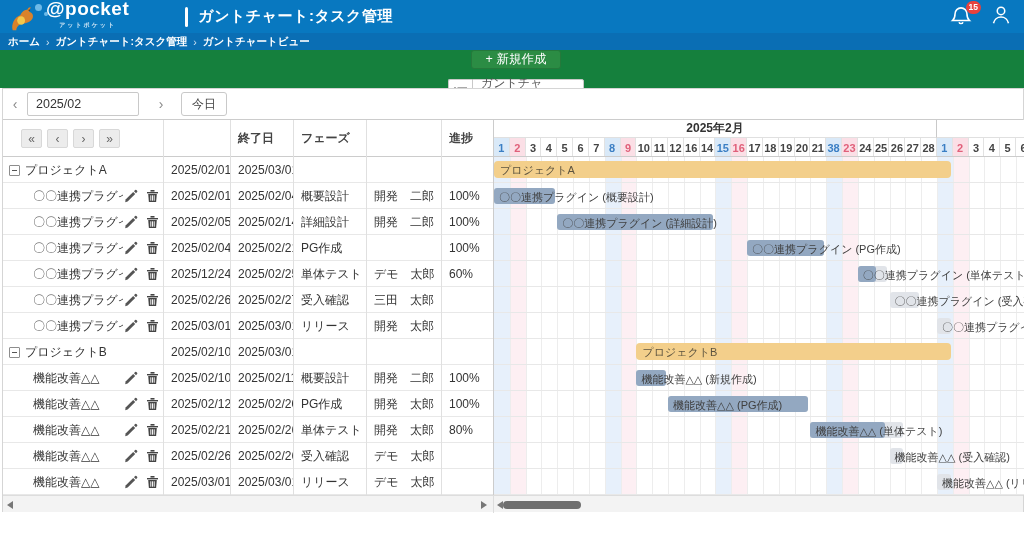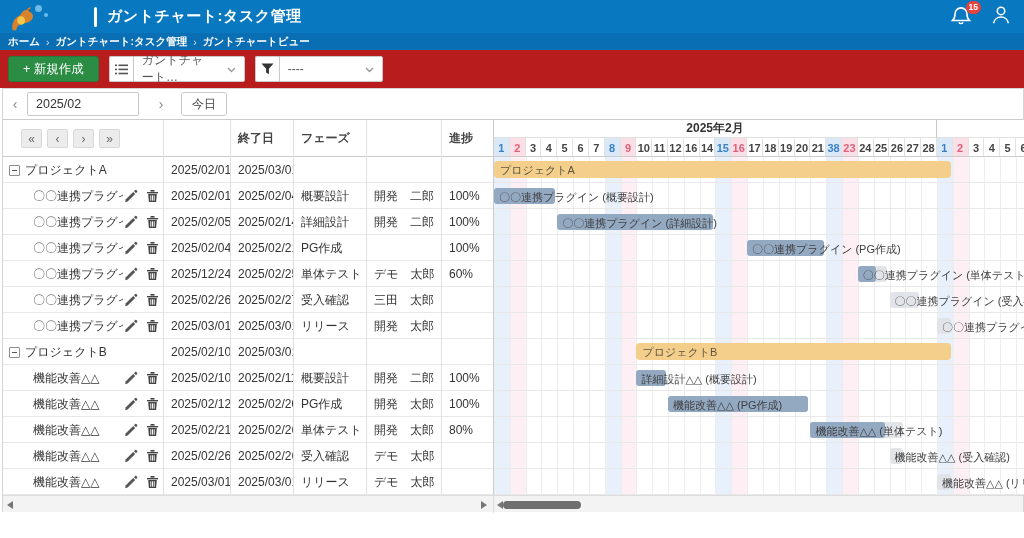--- a/index.html
+++ b/index.html
@@ -26,21 +26,21 @@
     display:flex; align-items:center; justify-content:center; }
 
   
   .crumbs { position:absolute; left:0; top:33px; width:1024px; height:17px;
     background:var(--c-crumb,#0a6eb4); display:flex; align-items:center; padding-left:8px;
     color:#fff; font-size:10.5px; font-weight:bold; gap:6px; }
   .crumb-sep { color:#cfe3f2; font-weight:normal; }
 
   
   .tools { position:absolute; left:0; top:50px; width:1024px; height:38px;
-    background:#b91c1c; display:flex; align-items:center; padding-left:8px; gap:10px; }
+    background:#15803d; display:flex; align-items:center; padding-left:8px; gap:10px;flex-direction:column; }
   .btn-new { height:26px; padding:0 14px; background:var(--c-green,#2b8c44); color:#fff;
     border:1px solid #25793b; border-radius:3px; font-size:12.5px; display:flex; align-items:center; cursor:pointer; }
   .ctl-group { display:flex; height:26px; }
   .icon-box { width:24px; height:26px; background:#fff; border:1px solid #c9c9c9; border-right:none;
     display:flex; align-items:center; justify-content:center; border-radius:2px 0 0 2px; }
   .fakesel { height:26px; background:#fff; border:1px solid #c9c9c9; border-radius:0 2px 2px 0;
     display:flex; align-items:center; font-size:12px; color:#555; padding:0 8px; justify-content:space-between; }
   .fakesel .chev { margin-left:14px; color:#999; }
   .sel-view { width:112px; }
   .sel-filter { width:104px; }
@@ -112,20 +112,24 @@
 
   <div class="hdr">
     <div class="logo-wrap">
       <svg class="roo" viewBox="0 0 32 32">
         <path d="M5 29 C3 23 7 15 13 13 C15 9 18.5 6.5 20.5 7.5 C21 5.5 23 4 24.3 4.8 C23.3 6.8 22.5 8 22.6 9.2 C26.5 10.2 27.8 14.2 25.6 17.4 C22.6 21.4 16.5 22.4 13.5 22.2 C10.5 24 8.8 26.5 8.8 29 Z" fill="#d9822b"></path>
         <ellipse cx="14" cy="18.6" rx="4.2" ry="4.6" fill="#f2c84c"></ellipse>
         <circle cx="22.6" cy="7.6" r="0.8" fill="#5c3414"></circle>
       </svg>
       <span class="bubble b1"></span>
       <span class="bubble b2"></span>
+      <span class="logo-txt">
+        <span>@pocket</span>
+        <span class="logo-sub" style="display:block;">アットポケット</span>
+      </span>
     </div>
     <div class="t-div"></div>
     <div class="p-title">ガントチャート:タスク管理</div>
     <div class="hdr-right">
       <div class="bell-wrap">
         <svg width="22" height="22" viewBox="0 0 20 20">
           <path d="M10 2.6 a5.4 5.4 0 0 1 5.4 5.4 c0 3.8 1.3 5.2 2.3 6.1 h-15.4 c1-0.9 2.3-2.3 2.3-6.1 A5.4 5.4 0 0 1 10 2.6 Z" fill="none" stroke="#fff" stroke-width="1.4"></path>
           <path d="M8.2 15.6 a1.9 1.9 0 0 0 3.6 0" fill="none" stroke="#fff" stroke-width="1.4"></path>
         </svg>
         <span class="badge">15</span>
@@ -632,21 +636,21 @@
             <div class="gbar-fill" style="width: 60%;"></div>
           </div>
           <div class="glabel" style="left: 368.86px; top: 111px;">〇〇連携プラグイン (単体テスト)</div>
           <div class="gbar track" style="left: 395.5px; width: 29.64px; top: 135px;"></div>
           <div class="glabel" style="left: 400.5px; top: 137px;">〇〇連携プラグイン (受入確認)</div>
           <div class="gbar track" style="left: 442.96px; width: 13.82px; top: 161px;"></div>
           <div class="glabel" style="left: 447.96px; top: 163px;">〇〇連携プラグイン (リリース)</div>
           <div class="gbar project" style="left: 142.38px; width: 314.4px; top: 186px;"></div>
           <div class="glabel proj" style="left: 148.38px; top: 188px;">プロジェクトB</div>
           <div class="gbar" style="left: 142.38px; width: 29.64px; top: 213px; background: var(--c-task);"></div>
-          <div class="glabel" style="left: 147.38px; top: 215px;">詳細設計△△ (概要設計)</div>
+          <div class="glabel" style="left: 147.38px; top: 215px;">機能改善△△ (新規作成)</div>
           <div class="gbar" style="left: 174.02px; width: 140.38px; top: 239px; background: var(--c-task);"></div>
           <div class="glabel" style="left: 179.02px; top: 241px;">機能改善△△ (PG作成)</div>
           <div class="gbar track" style="left: 316.4px; width: 92.92px; top: 265px;">
             <div class="gbar-fill" style="width: 80%;"></div>
           </div>
           <div class="glabel" style="left: 321.4px; top: 267px;">機能改善△△ (単体テスト)</div>
           <div class="gbar track" style="left: 395.5px; width: 13.82px; top: 291px;"></div>
           <div class="glabel" style="left: 400.5px; top: 293px;">機能改善△△ (受入確認)</div>
           <div class="gbar track" style="left: 442.96px; width: 13.82px; top: 317px;"></div>
           <div class="glabel" style="left: 447.96px; top: 319px;">機能改善△△ (リリース)</div>

